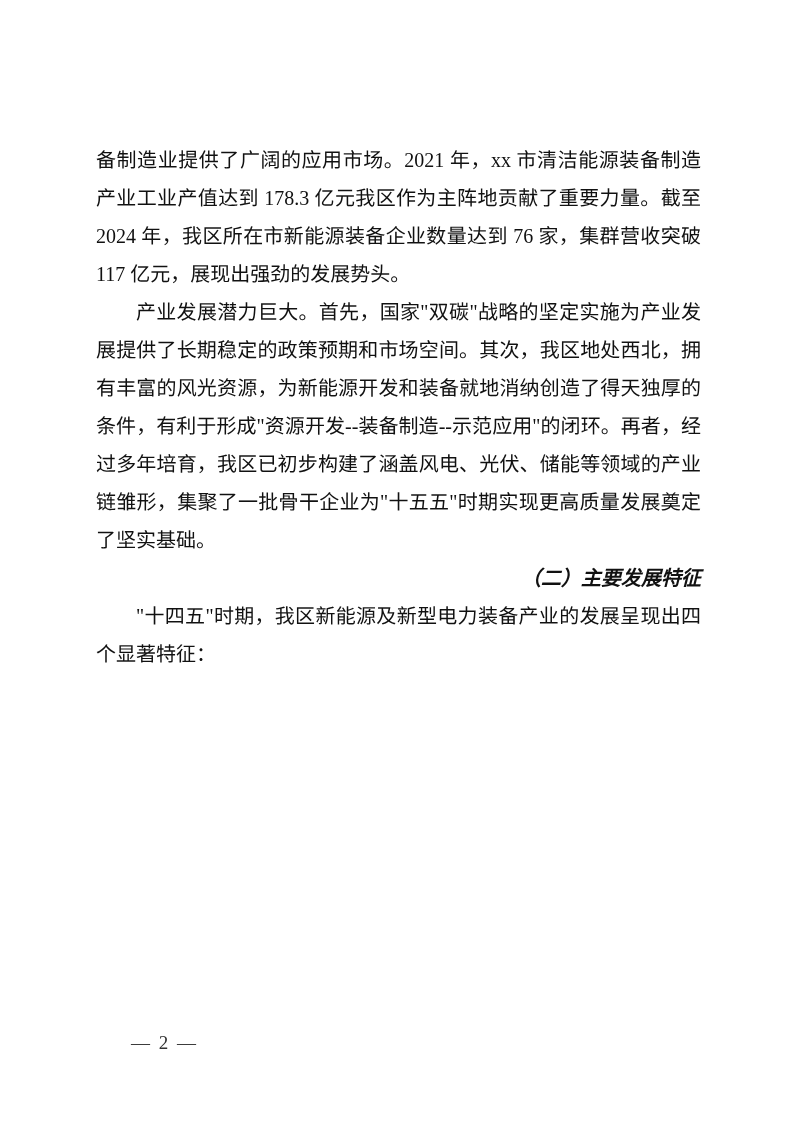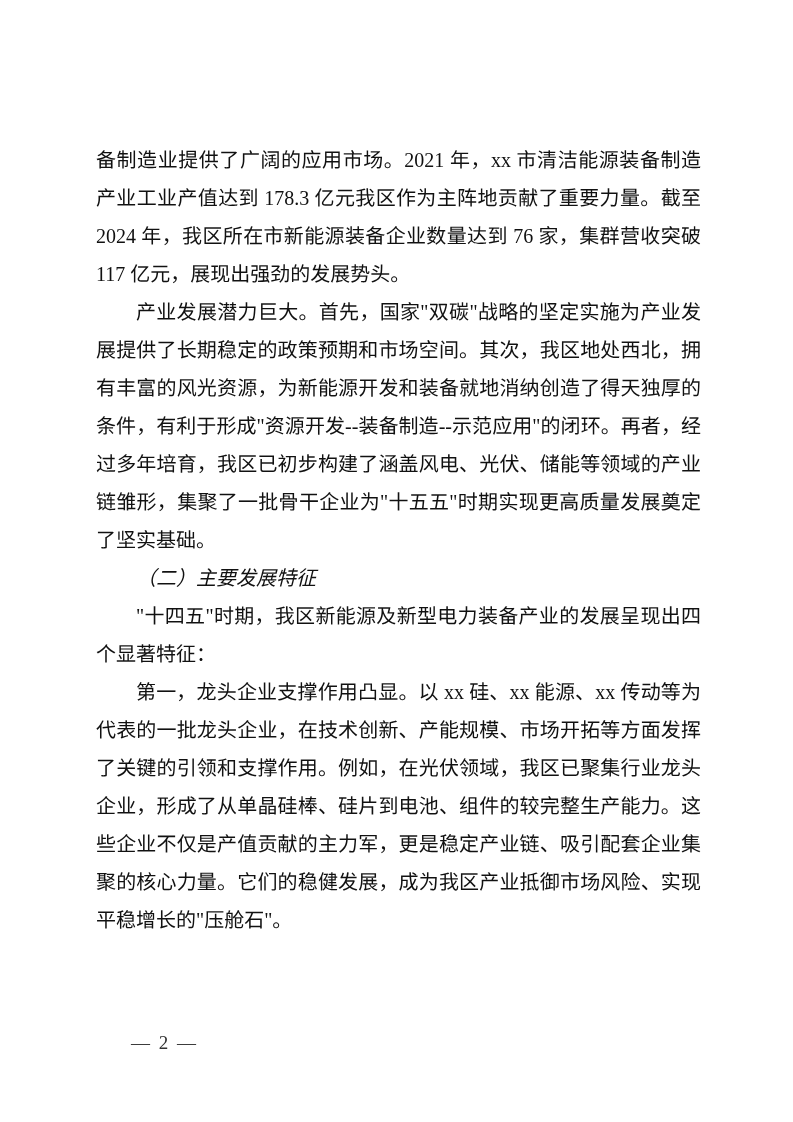--- a/index.html
+++ b/index.html
@@ -28,39 +28,38 @@
     line-height: 38px;
     text-align: justify;
     text-justify: inter-ideograph;
     color: #111111;
     word-break: break-all;
   }
   .indent {
     text-indent: 2em;
   }
   .heading {
-    font-weight: normal;
+    font-weight: bold;
     font-style: italic;
-    text-align: left;
+    text-align: right;
   }
   .footer {
     position: absolute;
     left: 131px;
     top: 1031px;
     font-size: 19px;
     line-height: 24px;
     color: #333333;
     letter-spacing: 2px;
   }
 </style>
 </head>
 <body>
 
 <div class="page">
   <div class="content">
     <p class="para">备制造业提供了广阔的应用市场。2021 年，xx 市清洁能源装备制造产业工业产值达到 178.3 亿元我区作为主阵地贡献了重要力量。截至 2024 年，我区所在市新能源装备企业数量达到 76 家，集群营收突破 117 亿元，展现出强劲的发展势头。</p>
     <p class="para indent">产业发展潜力巨大。首先，国家"双碳"战略的坚定实施为产业发展提供了长期稳定的政策预期和市场空间。其次，我区地处西北，拥有丰富的风光资源，为新能源开发和装备就地消纳创造了得天独厚的条件，有利于形成"资源开发--装备制造--示范应用"的闭环。再者，经过多年培育，我区已初步构建了涵盖风电、光伏、储能等领域的产业链雏形，集聚了一批骨干企业为"十五五"时期实现更高质量发展奠定了坚实基础。</p>
     <p class="para indent heading">（二）主要发展特征</p>
     <p class="para indent">"十四五"时期，我区新能源及新型电力装备产业的发展呈现出四个显著特征：</p>
-    <p class="para indent">第一，龙头企业支撑作用凸显。以 xx 硅、xx 能源、xx 传动等为代表的一批龙头企业，在技术创新、产能规模、市场开拓等方面发挥了关键的引领和支撑作用。例如，在光伏领域，我区已聚集行业龙头企业，形成了从单晶硅棒、硅片到电池、组件的较完整生产能力。这些企业不仅是产值贡献的主力军，更是稳定产业链、吸引配套企业集聚的核心力量。它们的稳健发展，成为我区产业抵御市场风险、实现平稳增长的"压舱石"。</p>
   </div>
   <div class="footer">— 2 —</div>
 </div>
 
 </body></html>

